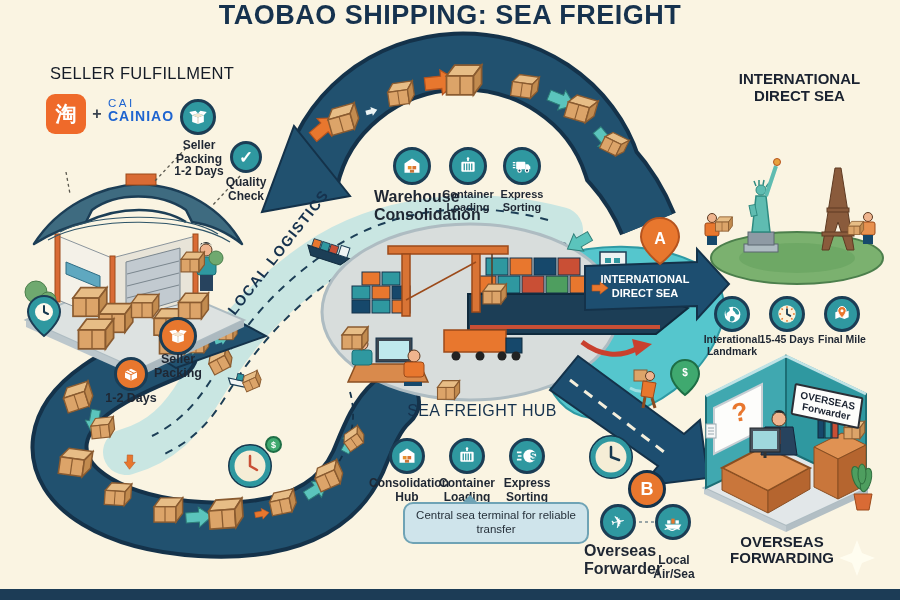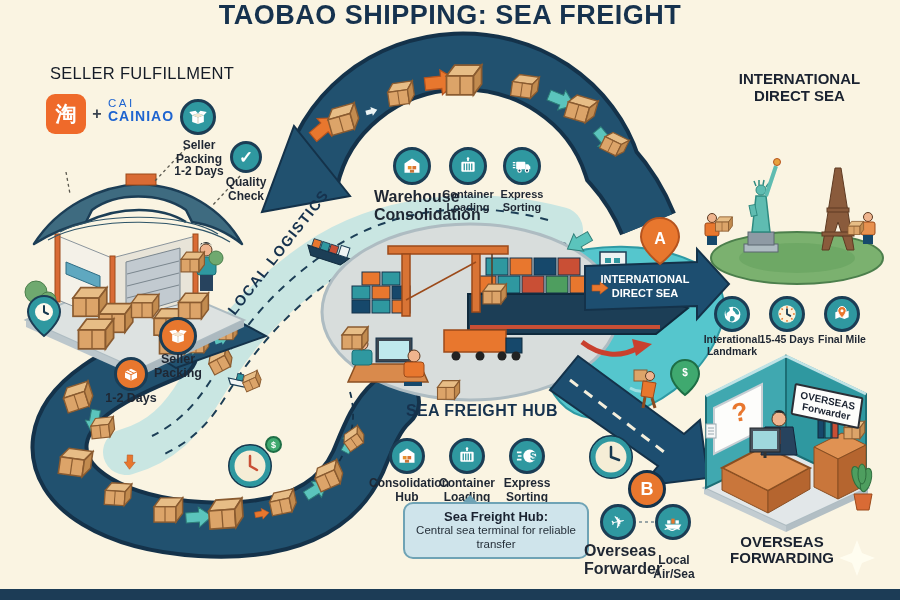--- a/index.html
+++ b/index.html
@@ -406,21 +406,21 @@
   <svg viewBox="0 0 24 24" width="20" height="20">
         <path d="M4 18l5-2 6 2 5-2V8l-5 2-6-2-5 2z" fill="#fff"></path>
         <path d="M12 3c2.8 0 5 2.2 5 5 0 3.5-5 8.5-5 8.5S7 11.5 7 8c0-2.8 2.2-5 5-5z" fill="#E8772E" stroke="#fff" stroke-width="1.2"></path>
         <circle cx="12" cy="8" r="1.8" fill="#fff"></circle>
       </svg>
 </div>
 <div class="lbl" style="left:697px;top:333px;width:70px;font-size:10.5px;">Interational Landmark</div>
 <div class="lbl" style="left:752px;top:333px;width:70px;font-size:10.5px;">15-45 Days</div>
 <div class="lbl" style="left:807px;top:333px;width:70px;font-size:10.5px;">Final Mile</div>
 
-<div class="lbl" style="left:392px;top:402px;width:180px;font-size:16px;font-weight:700;color:#16324E;letter-spacing:.4px;">SEA FREIGHT HUB</div>
+<div class="lbl" style="left:392px;top:402px;width:180px;font-size:16px;font-weight:400;color:#16324E;letter-spacing:.4px;">SEA FREIGHT HUB</div>
 <div class="c-icon c-teal" style="left:389px;top:438px;width:36px;height:36px;">
   <svg viewBox="0 0 24 24" width="20" height="20">
         <path d="M3 20V9l9-6 9 6v11z" fill="#fff"></path>
         <rect x="7" y="12" width="4.5" height="4" fill="#E8902E"></rect>
         <rect x="12.5" y="12" width="4.5" height="4" fill="#D97435"></rect>
         <rect x="9.5" y="16.5" width="5" height="3.5" fill="#C9763B"></rect>
       </svg>
 </div>
 <div class="c-icon c-teal" style="left:449px;top:438px;width:36px;height:36px;">
   <svg viewBox="0 0 24 24" width="20" height="20">
@@ -434,21 +434,20 @@
   <svg viewBox="0 0 24 24" width="22" height="22">
         <path d="M1 8h5M2 12h4M1 16h5" stroke="#fff" stroke-width="1.8"></path>
         <circle cx="15" cy="12" r="7" fill="#fff"></circle>
       </svg>
   <span class="coin-d">$</span>
 </div>
 <div class="lbl" style="left:369px;top:477px;width:76px;font-size:12px;">Consolidation Hub</div>
 <div class="lbl" style="left:429px;top:477px;width:76px;font-size:12px;">Container Loading</div>
 <div class="lbl" style="left:489px;top:477px;width:76px;font-size:12px;">Express Sorting</div>
 <div class="callout" style="left:403px;top:502px;width:166px;">
-  <div style="font-size:13px;font-weight:800;color:#1A2230;">Sea Freight Hub:</div>
   <div style="font-size:11.5px;color:#26303A;line-height:1.2;">Central sea terminal for reliable transfer</div>
 </div>
 
 <div class="c-icon c-orange" style="left:159px;top:317px;width:38px;height:38px;">
   <svg viewBox="0 0 24 24" width="20" height="20">
         <path d="M5 10l7 2.5L19 10v8l-7 2.5L5 18z" fill="#fff"></path>
         <path d="M5 10l7-2.5L19 10l-7 2.5z" fill="#F3E5CE"></path>
         <path d="M5 10L1.5 6 9 4.5l3 3M19 10l3.5-4L15 4.5l-3 3" fill="#fff"></path>
         <path d="M12 12.5V20" stroke="#D0C4AC"></path>
       </svg>

